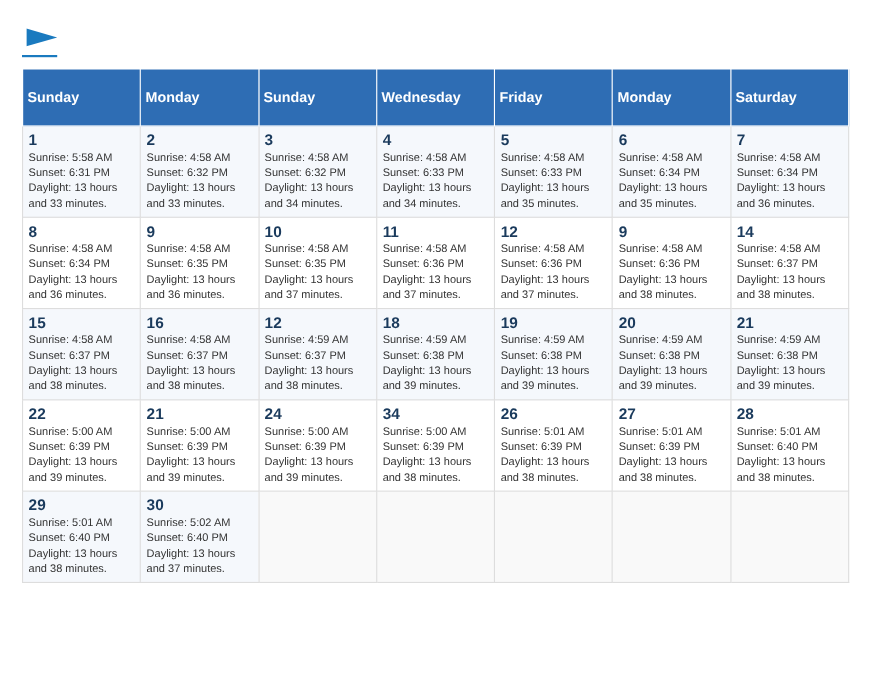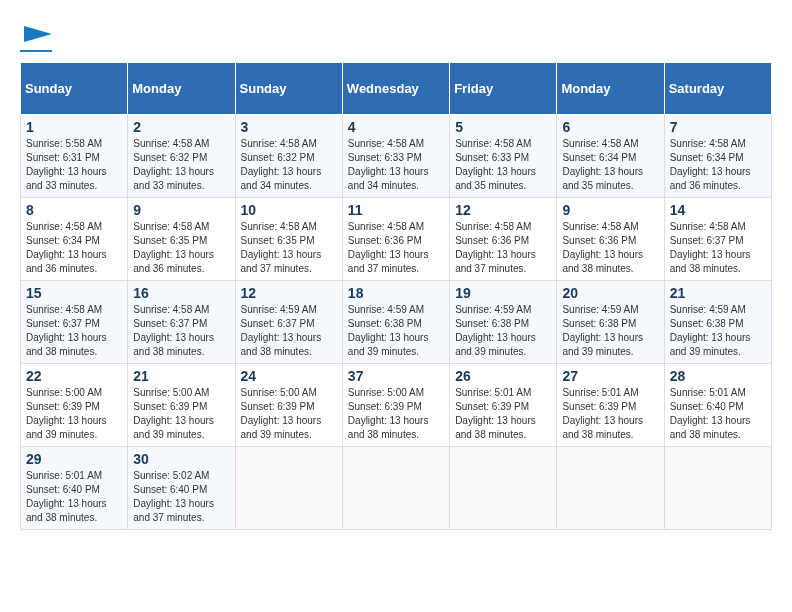--- a/index.html
+++ b/index.html
@@ -159,21 +159,21 @@
         <td><span class="day-num">21</span>
         <span class="day-info">Sunrise: 4:59 AM<br>Sunset: 6:38 PM<br>Daylight: 13 hours<br>and 39 minutes.</span></td>
       </tr>
       <tr>
         <td><span class="day-num">22</span>
         <span class="day-info">Sunrise: 5:00 AM<br>Sunset: 6:39 PM<br>Daylight: 13 hours<br>and 39 minutes.</span></td>
         <td><span class="day-num">21</span>
         <span class="day-info">Sunrise: 5:00 AM<br>Sunset: 6:39 PM<br>Daylight: 13 hours<br>and 39 minutes.</span></td>
         <td><span class="day-num">24</span>
         <span class="day-info">Sunrise: 5:00 AM<br>Sunset: 6:39 PM<br>Daylight: 13 hours<br>and 39 minutes.</span></td>
-        <td><span class="day-num">37</span>
+        <td><span class="day-num">34</span>
         <span class="day-info">Sunrise: 5:00 AM<br>Sunset: 6:39 PM<br>Daylight: 13 hours<br>and 38 minutes.</span></td>
         <td><span class="day-num">26</span>
         <span class="day-info">Sunrise: 5:01 AM<br>Sunset: 6:39 PM<br>Daylight: 13 hours<br>and 38 minutes.</span></td>
         <td><span class="day-num">27</span>
         <span class="day-info">Sunrise: 5:01 AM<br>Sunset: 6:39 PM<br>Daylight: 13 hours<br>and 38 minutes.</span></td>
         <td><span class="day-num">28</span>
         <span class="day-info">Sunrise: 5:01 AM<br>Sunset: 6:40 PM<br>Daylight: 13 hours<br>and 38 minutes.</span></td>
       </tr>
       <tr>
         <td><span class="day-num">29</span>

